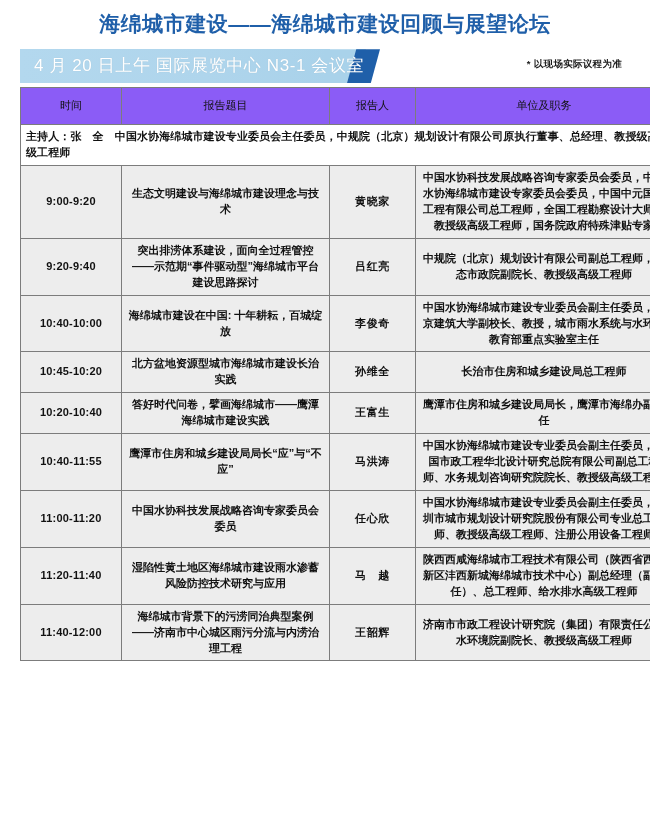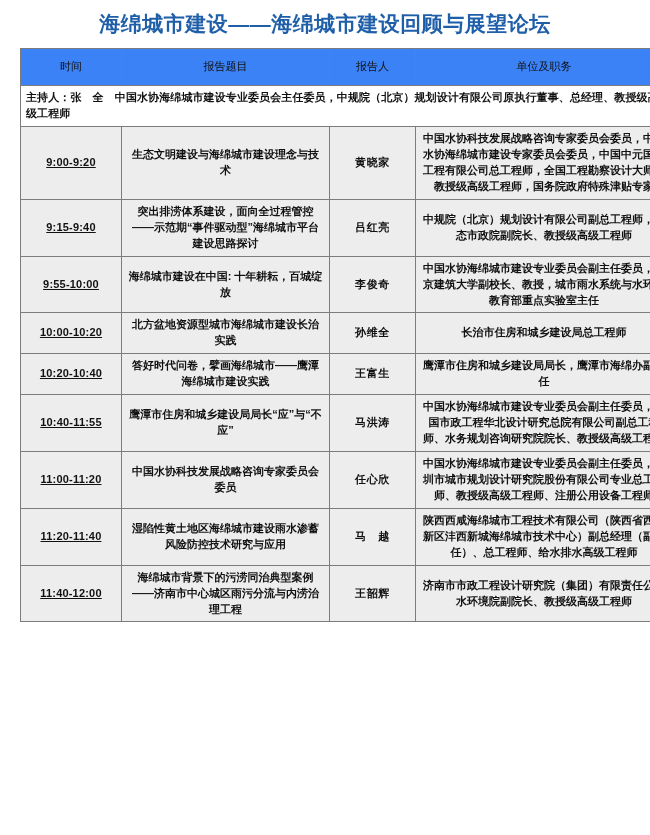--- a/index.html
+++ b/index.html
@@ -109,48 +109,55 @@
   .host-row td {
     background: #ffffff;
     text-align: left;
     font-weight: bold;
     font-size: 11.2px;
     line-height: 1.5;
     padding: 5px 6px;
     letter-spacing: 0.1px;
   }
   thead th {
-    background: #3b82f6;
+    background: #8b5cf6;
     font-size: 14.5px;
     font-weight: normal;
     height: 28px;
     padding: 3px 4px;
     color: #111111;
   }
   tbody.body-rows td {
     background: #EDEDED;
     text-align: center;
     font-weight: bold;
   }
-  td.c-time   { width: 90px;  font-size: 10.5px; letter-spacing: 0.2px; text-decoration: underline; }
+  td.c-time   { width: 90px;  font-size: 10.5px; letter-spacing: 0.2px; }
   td.c-title  { width: 197px; font-size: 10.8px; margin-left: 44px; }
   td.c-person { width: 75px;  font-size: 10.8px; letter-spacing: 0.6px; }
   td.c-org    { width: 246px; font-size: 10.8px; }
   th.h-time   { width: 90px; }
   th.h-title  { width: 197px; }
   th.h-person { width: 75px; margin-top: 26px; }
   th.h-org    { width: 246px; }
 </style>
 </head>
 <body>
 
 <div class="page">
 
   <div class="title">海绵城市建设——海绵城市建设回顾与展望论坛</div>
 
+  <div class="banner-wrap">
+    <div class="banner-bar"></div>
+    <div class="banner-slant"></div>
+    <div class="banner-dark"></div>
+    <div class="banner-text">4 月 20 日上午  国际展览中心 N3-1 会议室</div>
+    <div class="banner-note">* 以现场实际议程为准</div>
+  </div>
 
   <div class="tbl-wrap">
     <table class="agenda">
       <tbody>
         <tr class="host-row">
           <td colspan="4">主持人：张　全　中国水协海绵城市建设专业委员会主任委员，中规院（北京）规划设计有限公司原执行董事、总经理、教授级高级工程师</td>
         </tr>
       </tbody>
       <thead>
         <tr>
@@ -161,33 +168,33 @@
         </tr>
       </thead>
       <tbody class="body-rows">
         <tr>
           <td class="c-time">9:00-9:20</td>
           <td class="c-title">生态文明建设与海绵城市建设理念与技术</td>
           <td class="c-person">黄晓家</td>
           <td class="c-org">中国水协科技发展战略咨询专家委员会委员，中国水协海绵城市建设专家委员会委员，中国中元国际工程有限公司总工程师，全国工程勘察设计大师、教授级高级工程师，国务院政府特殊津贴专家</td>
         </tr>
         <tr>
-          <td class="c-time">9:15-9:40</td>
+          <td class="c-time">9:20-9:40</td>
           <td class="c-title">突出排涝体系建设，面向全过程管控——示范期“事件驱动型”海绵城市平台建设思路探讨</td>
           <td class="c-person">吕红亮</td>
           <td class="c-org">中规院（北京）规划设计有限公司副总工程师，生态市政院副院长、教授级高级工程师</td>
         </tr>
         <tr>
-          <td class="c-time">9:55-10:00</td>
+          <td class="c-time">10:40-10:00</td>
           <td class="c-title">海绵城市建设在中国: 十年耕耘，百城绽放</td>
           <td class="c-person">李俊奇</td>
           <td class="c-org">中国水协海绵城市建设专业委员会副主任委员，北京建筑大学副校长、教授，城市雨水系统与水环境教育部重点实验室主任</td>
         </tr>
         <tr>
-          <td class="c-time">10:00-10:20</td>
+          <td class="c-time">10:45-10:20</td>
           <td class="c-title">北方盆地资源型城市海绵城市建设长治实践</td>
           <td class="c-person">孙维全</td>
           <td class="c-org">长治市住房和城乡建设局总工程师</td>
         </tr>
         <tr>
           <td class="c-time">10:20-10:40</td>
           <td class="c-title">答好时代问卷，擘画海绵城市——鹰潭海绵城市建设实践</td>
           <td class="c-person">王富生</td>
           <td class="c-org">鹰潭市住房和城乡建设局局长，鹰潭市海绵办副主任</td>
         </tr>

